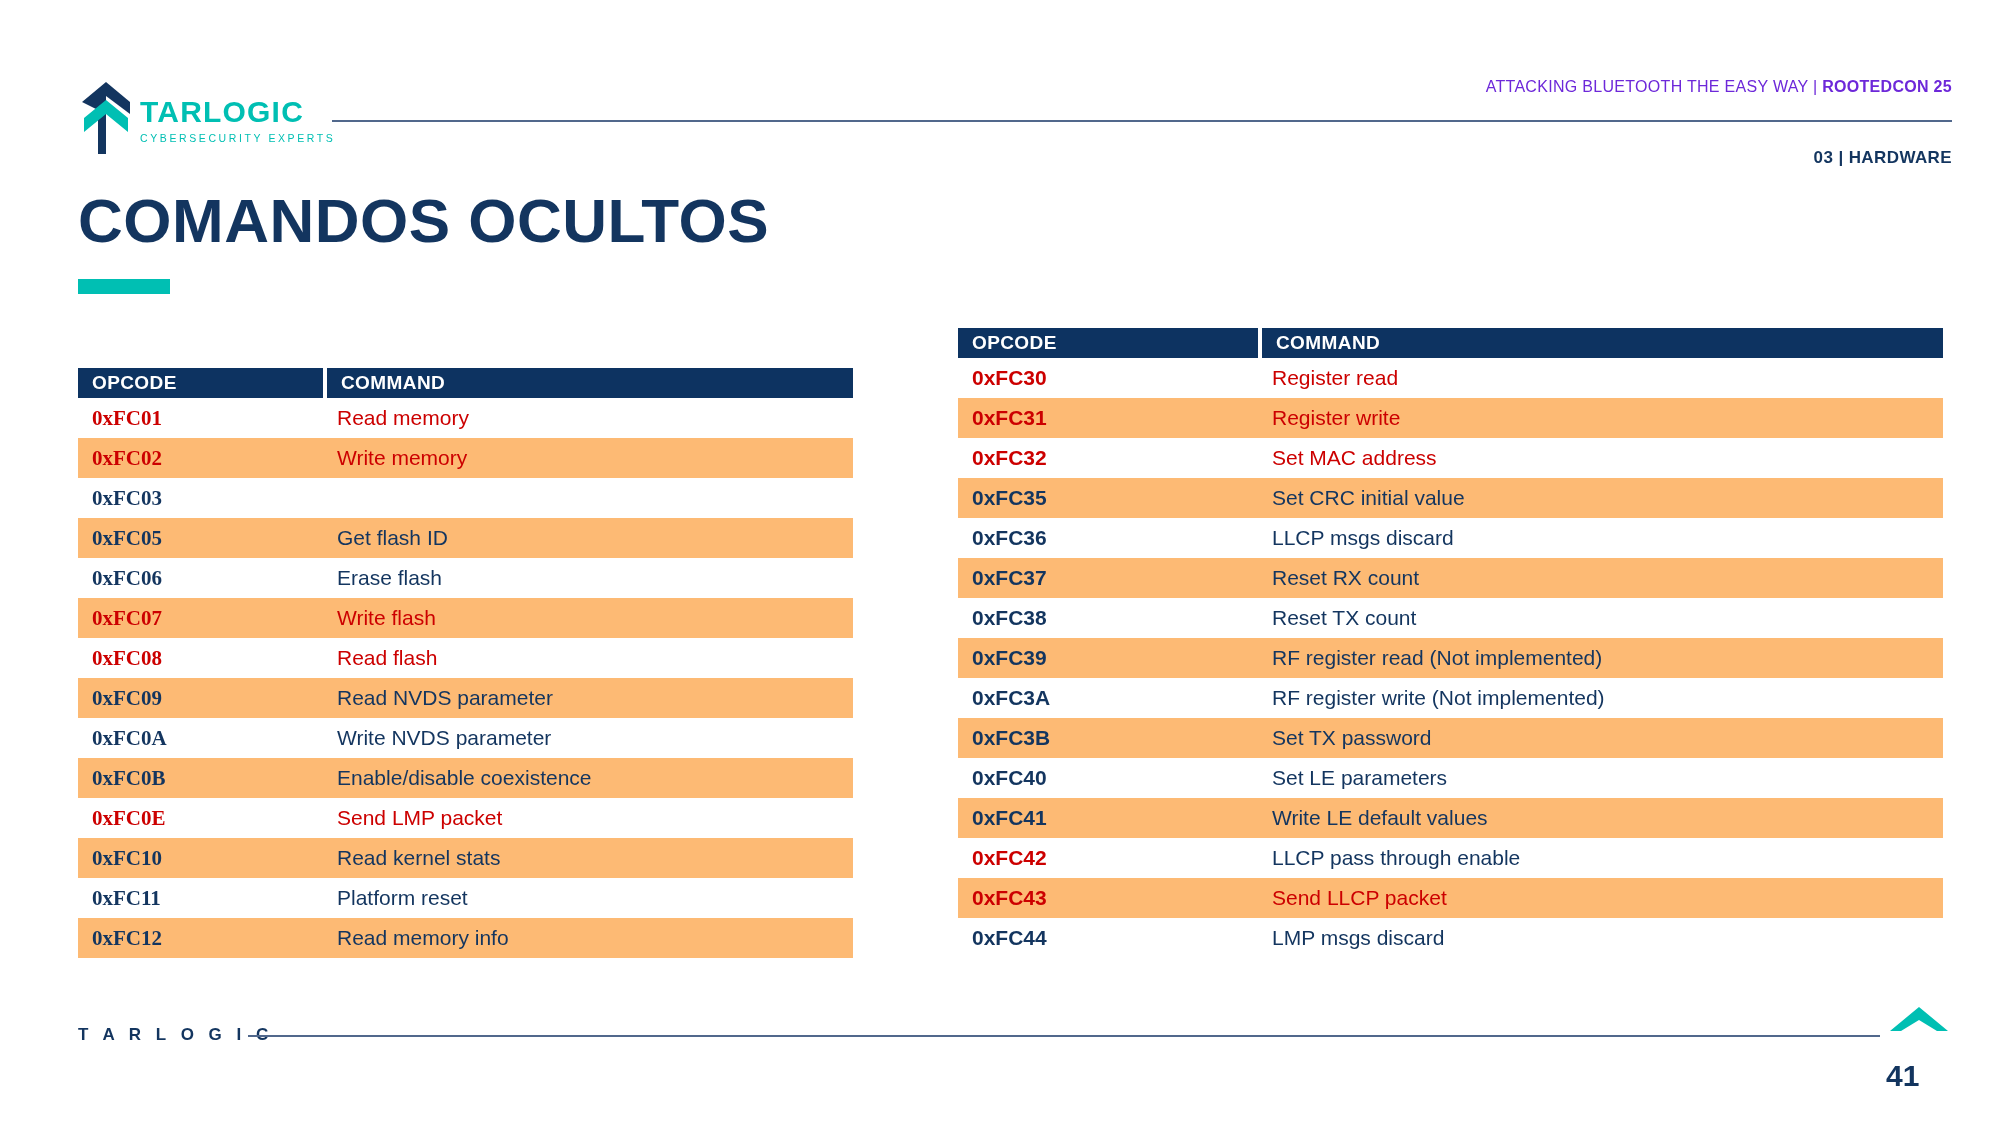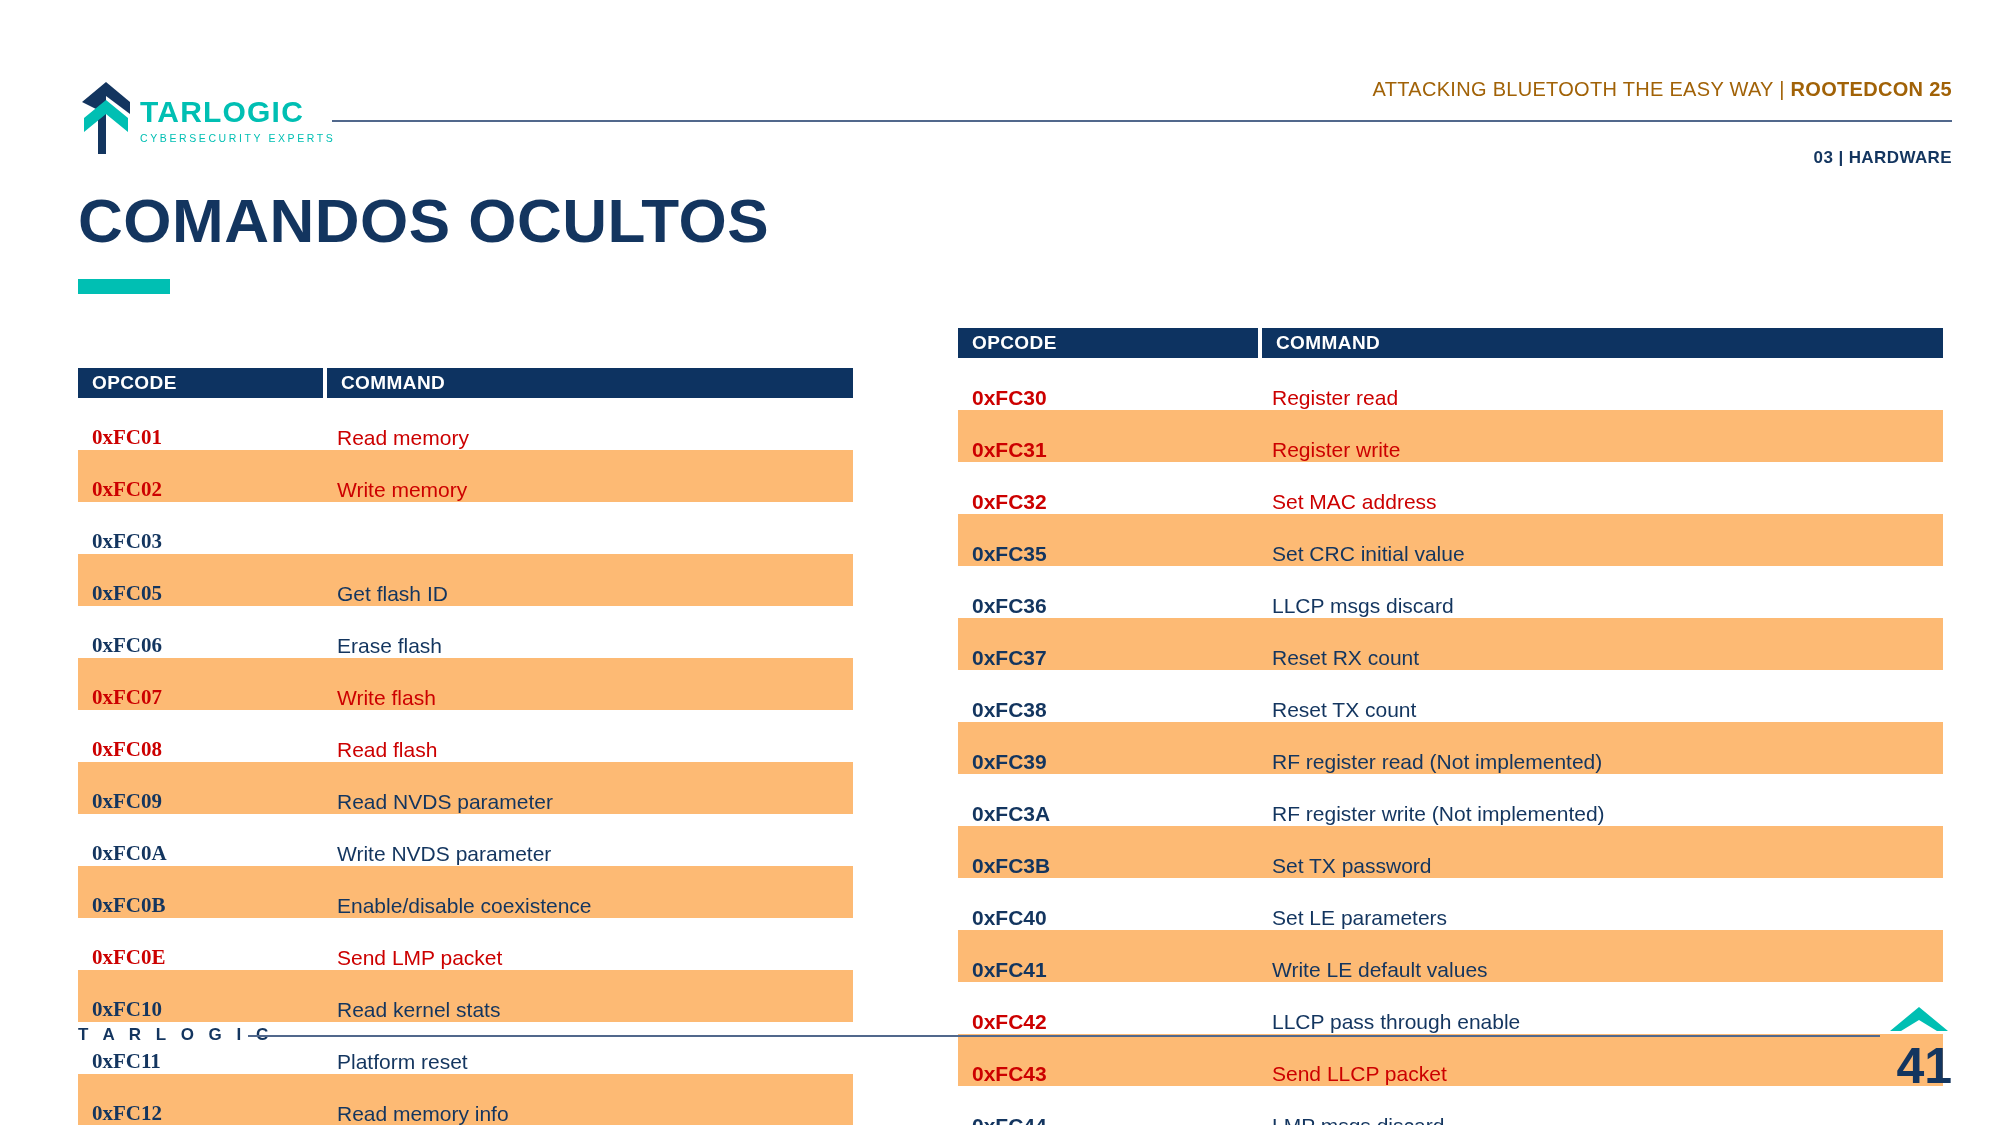--- a/index.html
+++ b/index.html
@@ -43,22 +43,22 @@
     letter-spacing: 2.6px;
     color: #00bfb3;
     margin-top: 6px;
     line-height: 1;
   }
 
   .header-title {
     position: absolute;
     right: 48px;
     top: 78px;
-    font-size: 20px;
-    color: #a16207;
+    font-size: 16px;
+    color: #6d28d9;
     letter-spacing: 0.3px;
     white-space: nowrap;
   }
   .header-title b { font-weight: bold; }
 
   .header-rule {
     position: absolute;
     left: 332px;
     right: 48px;
     top: 120px;
@@ -120,22 +120,22 @@
     align-items: center;
     padding-left: 14px;
   }
   .table-left  .th-opcode { width: 245px; }
   .table-left  .th-command { flex: 1; }
   .table-right .th-opcode { width: 300px; }
   .table-right .th-command { flex: 1; }
 
   .row {
     display: flex;
-    height: 52px;
-    align-items: flex-end;
+    height: 40px;
+    align-items: center;
     background: #ffffff;
   }
   .row.alt { background: #fdba74; }
 
   .cell-opcode {
     font-size: 21px;
     font-weight: bold;
     color: #13355f;
     padding-left: 14px;
     flex-shrink: 0;
@@ -174,22 +174,22 @@
     right: 48px;
     bottom: 88px;
     width: 66px;
     height: 34px;
   }
   .page-number {
     position: absolute;
     right: 48px;
     bottom: 34px;
     width: 66px;
-    text-align: right;
-    font-size: 50px;
+    text-align: left;
+    font-size: 30px;
     font-weight: bold;
     color: #13355f;
     line-height: 1;
   }
 </style>
 </head>
 <body>
 
 <div class="slide">
 

